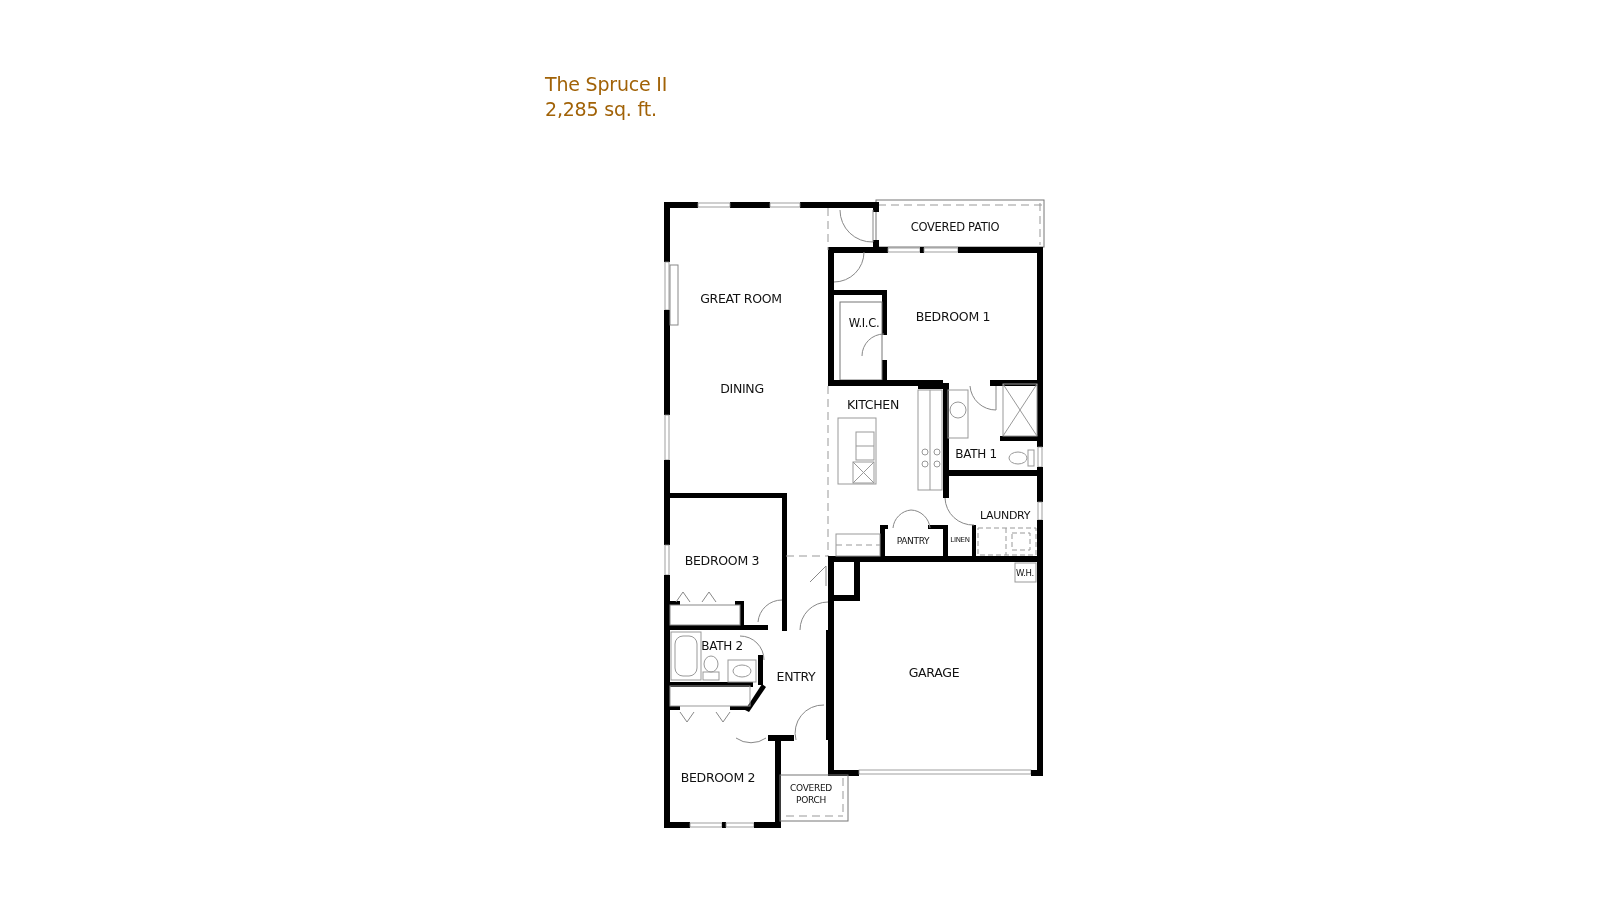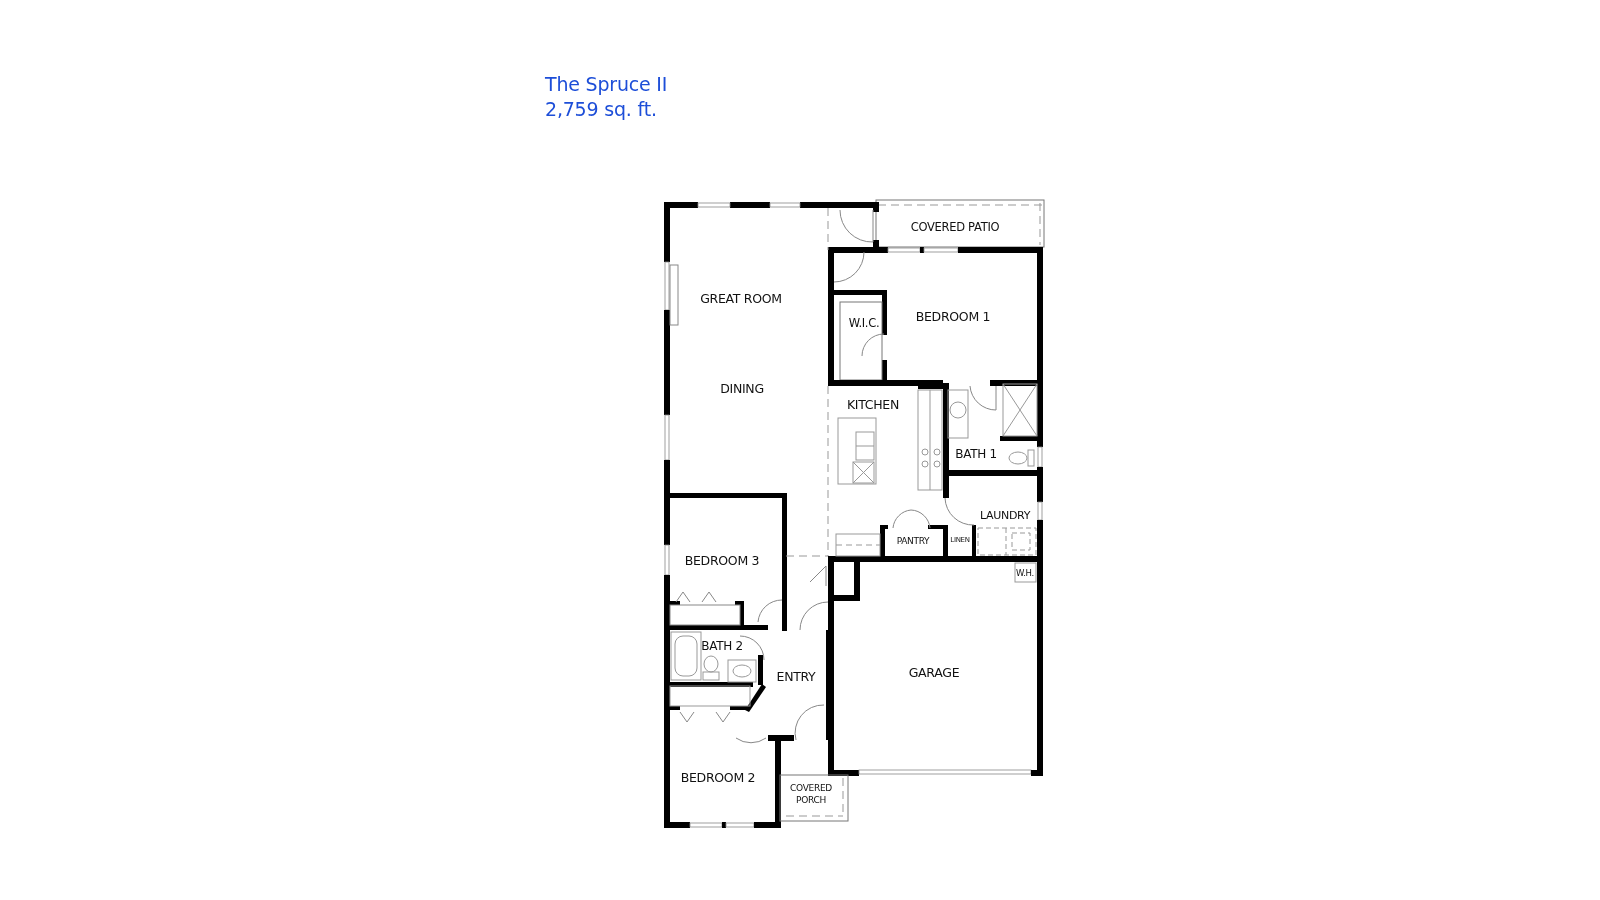--- a/index.html
+++ b/index.html
@@ -1,31 +1,31 @@
 <!DOCTYPE html>
 <html><head>
 <meta charset="utf-8">
 <style>
   html, body { margin:0; padding:0; background:#ffffff; }
   body { width:1600px; height:900px; position:relative; overflow:hidden; font-family:"Liberation Sans", sans-serif; color:#1a1a1a; }
-  .title-block { position:absolute; left:545px; top:72px; font-family:"DejaVu Sans", sans-serif; font-size:19px; line-height:24.5px; color:#1d4ed8; letter-spacing:-0.2px; }
+  .title-block { position:absolute; left:545px; top:72px; font-family:"DejaVu Sans", sans-serif; font-size:19px; line-height:24.5px; color:#a16207; letter-spacing:-0.2px; }
   .title-block div { white-space:nowrap; }
   svg#plan { position:absolute; left:0; top:0; }
   .lbl { font-family:"DejaVu Sans", sans-serif; font-weight:500; fill:#111; text-anchor:middle; dominant-baseline:middle; letter-spacing:-0.3px; }
   .w { fill:#000; }
   .thin { fill:none; stroke:#777; stroke-width:1; }
   .dash { fill:none; stroke:#999; stroke-width:1; stroke-dasharray:8 5; }
   .win { fill:#fff; stroke:#888; stroke-width:0.8; }
 </style>
 </head>
 <body>
 
 <div class="title-block">
   <div>The Spruce II</div>
-  <div>2,759 sq. ft.</div>
+  <div>2,285 sq. ft.</div>
 </div>
 
 <svg id="plan" width="1600" height="900" viewBox="0 0 1600 900">
 
   <g>
     <rect x="876" y="200" width="168" height="47" class="thin"></rect>
     <line x1="878" y1="205" x2="1042" y2="205" class="dash"></line>
     <line x1="1040" y1="203" x2="1040" y2="245" class="dash"></line>
   </g>
 

